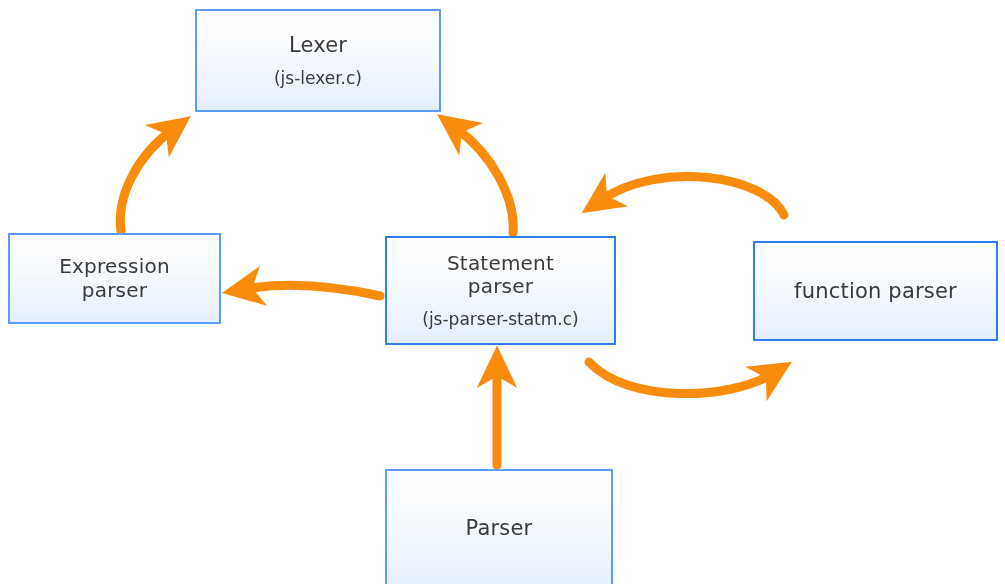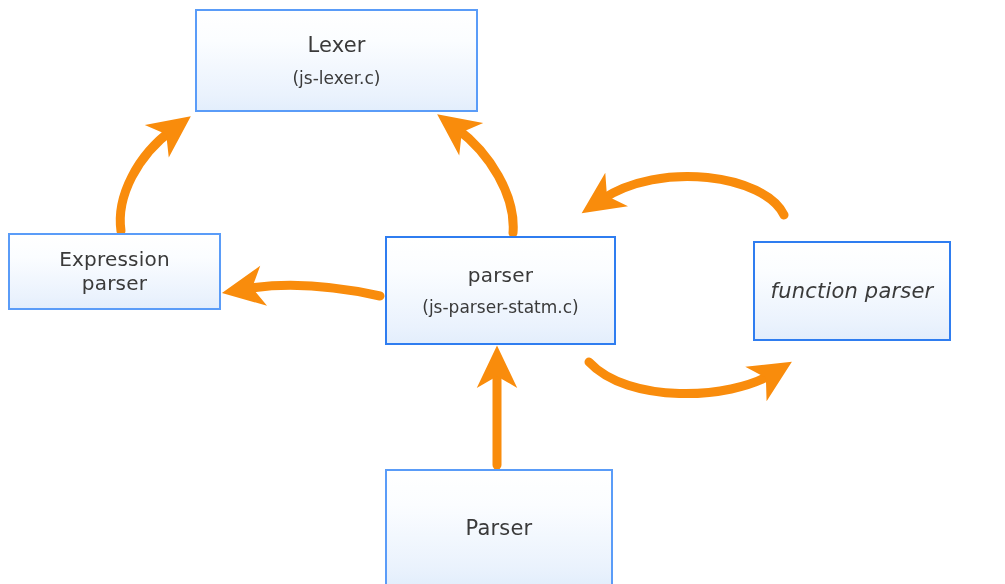--- a/index.html
+++ b/index.html
@@ -49,41 +49,40 @@
     font-size: 20px;
   }
   .node .sub {
     font-size: 17px;
     letter-spacing: 0px;
     margin-top: 10px;
   }
   #node-lexer {
     left: 195px;
     top: 9px;
-    width: 283px;
+    width: 246px;
     height: 103px;
   }
   #node-expression-parser {
     left: 8px;
     top: 233px;
     width: 213px;
-    height: 77px;
+    height: 91px;
   }
   #node-statement-parser {
     left: 385px;
     top: 236px;
     width: 231px;
     height: 109px;
   }
   #node-function-parser {
     left: 753px;
     top: 241px;
-    width: 198px;
+    width: 245px;
     height: 100px;
-    font-style: italic;
   }
   #node-parser {
     left: 385px;
     top: 469px;
     width: 228px;
     height: 118px;
   }
 </style>
 </head>
 <body>
@@ -116,20 +115,21 @@
     <div class="title">Lexer</div>
     <div class="sub">(js-lexer.c)</div>
   </div>
 
   <div class="node" id="node-expression-parser">
     <div class="title two-line">Expression</div>
     <div class="title two-line">parser</div>
   </div>
 
   <div class="node strong" id="node-statement-parser">
+    <div class="title two-line">Statement</div>
     <div class="title two-line">parser</div>
     <div class="sub">(js-parser-statm.c)</div>
   </div>
 
   <div class="node strong" id="node-function-parser">
     <div class="title">function parser</div>
   </div>
 
   <div class="node" id="node-parser">
     <div class="title">Parser</div>

